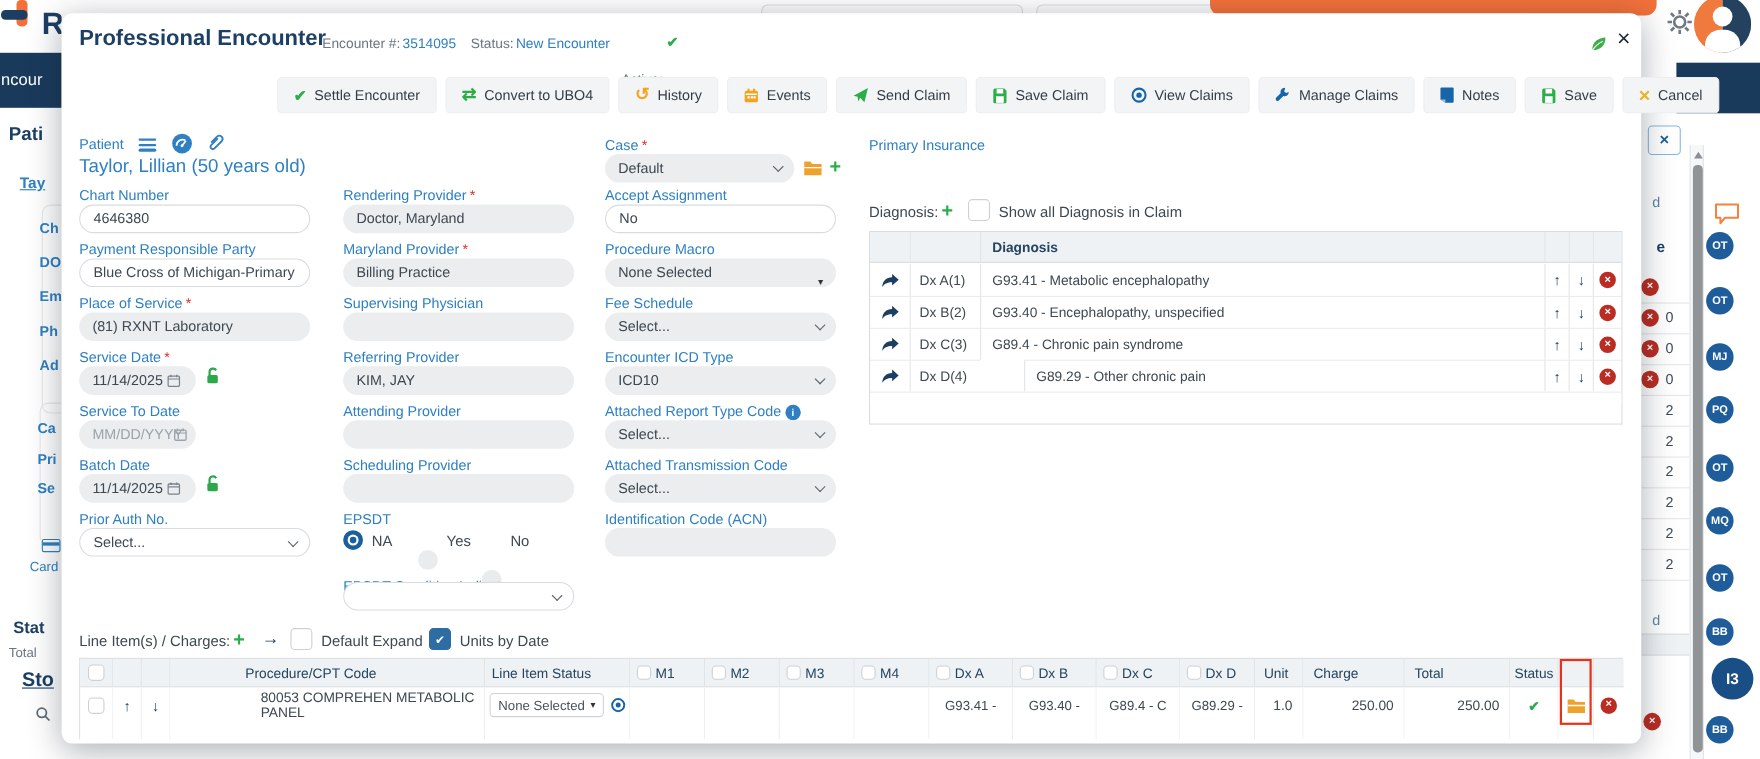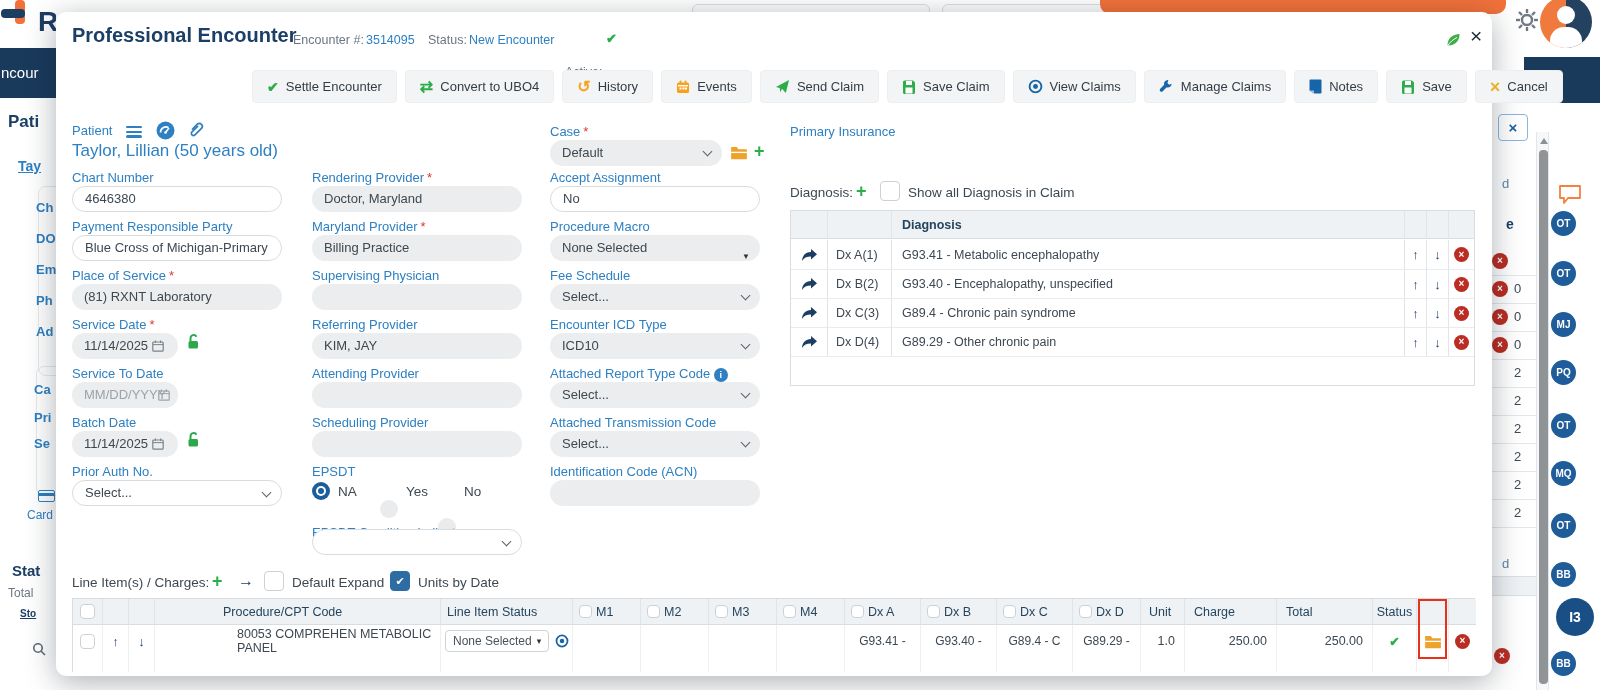--- a/index.html
+++ b/index.html
@@ -138,21 +138,21 @@
     <div class="abs" style="left:36px;top:268px;width:30px;height:130px;border:1px solid #e7e9ec;border-radius:8px;"></div>
     <div class="abs blue-b" style="left:34px;top:284px;">Ca</div>
     <div class="abs blue-b" style="left:34px;top:312px;">Pri</div>
     <div class="abs blue-b" style="left:34px;top:338px;">Se</div>
     <div class="abs" style="left:38px;top:392px;width:17px;height:12px;border:1.6px solid #2e80c2;border-radius:2px;">
       <div style="margin-top:2px;height:2.5px;background:#2e80c2;"></div>
     </div>
     <div class="abs" style="left:27px;top:410px;font-size:12px;color:#2e80c2;">Card</div>
     <div class="abs navy-b" style="left:12px;top:464px;font-size:15px;">Stat</div>
     <div class="abs gray-s" style="left:8px;top:488px;">Total</div>
-    <div class="abs navy-b link-u" style="left:20px;top:510px;font-size:10px;">Sto</div>
+    <div class="abs navy-b link-u" style="left:20px;top:510px;font-size:18px;">Sto</div>
     <div class="abs" style="left:32px;top:544px;width:14px;height:14px;">
       <svg width="14" height="14" viewBox="0 0 14 14">
           <circle cx="6" cy="6" r="4.2" fill="none" stroke="#5f6a74" stroke-width="1.6"></circle>
           <line x1="9.2" y1="9.2" x2="13" y2="13" stroke="#5f6a74" stroke-width="1.6"></line>
         </svg>
     </div>
   </div>
 
   <div class="abs" style="left:1524px;top:57px;width:76px;height:46px;background:#1a3a5c;"></div>
   <div class="abs" style="left:1498px;top:114px;width:30px;height:27px;border:1.5px solid #86b7e0;border-radius:4px;display:flex;align-items:center;justify-content:center;color:#1b5e9e;font-size:15px;font-weight:bold;">
@@ -557,21 +557,21 @@
       </div>
 
     <div class="dx-cell rt" style="justify-content:center;">
         <svg width="18" height="14" viewBox="0 0 18 14">
           <path d="M11 1 L17 6.3 L11 11.6 V8.6 C6.5 8.6 3.9 10 2 13 C2.3 7.3 5.6 4.2 11 4 Z" fill="#1d3e63"></path>
         </svg>
       </div>
     <div class="dx-cell bl rt" style="padding-left:8px;">
         <span>Dx D(4)</span>
       </div>
-    <div class="dx-cell bl rt" style="padding-left:10px;">
+    <div class="dx-cell bl rt" style="padding-left:10px;margin-left:40px;">
         <span>G89.29 - Other chronic pain</span>
       </div>
     <div class="dx-cell bl rt navyarrow" style="justify-content:center;">
         <span>↑</span>
       </div>
     <div class="dx-cell bl rt navyarrow" style="justify-content:center;">
         <span>↓</span>
       </div>
     <div class="dx-cell bl rt" style="justify-content:center;">
         <span class="redx" style="width:15px;height:15px;">

